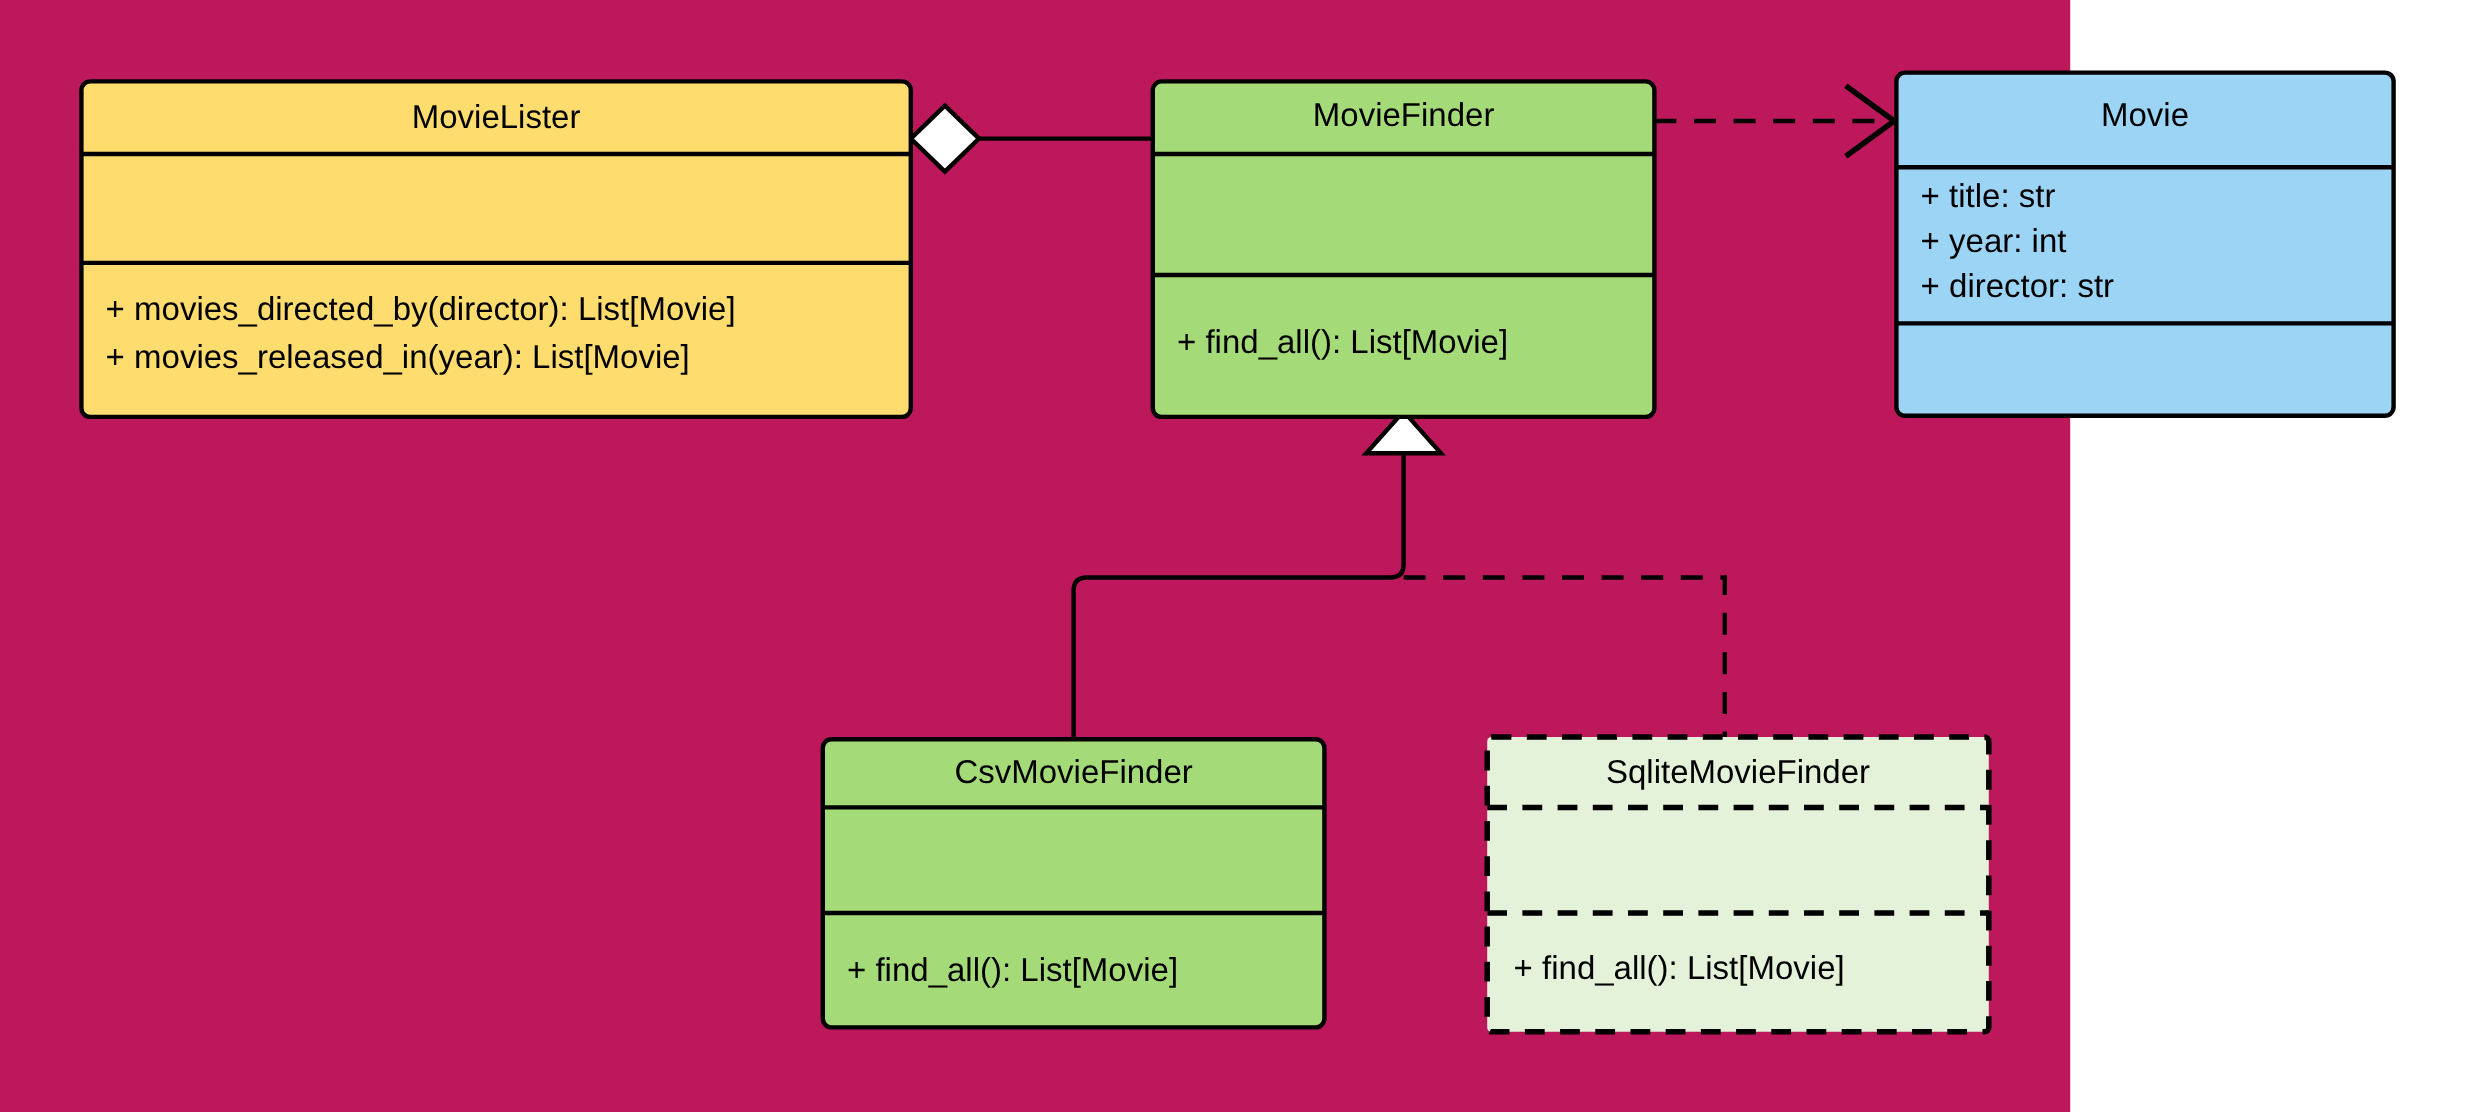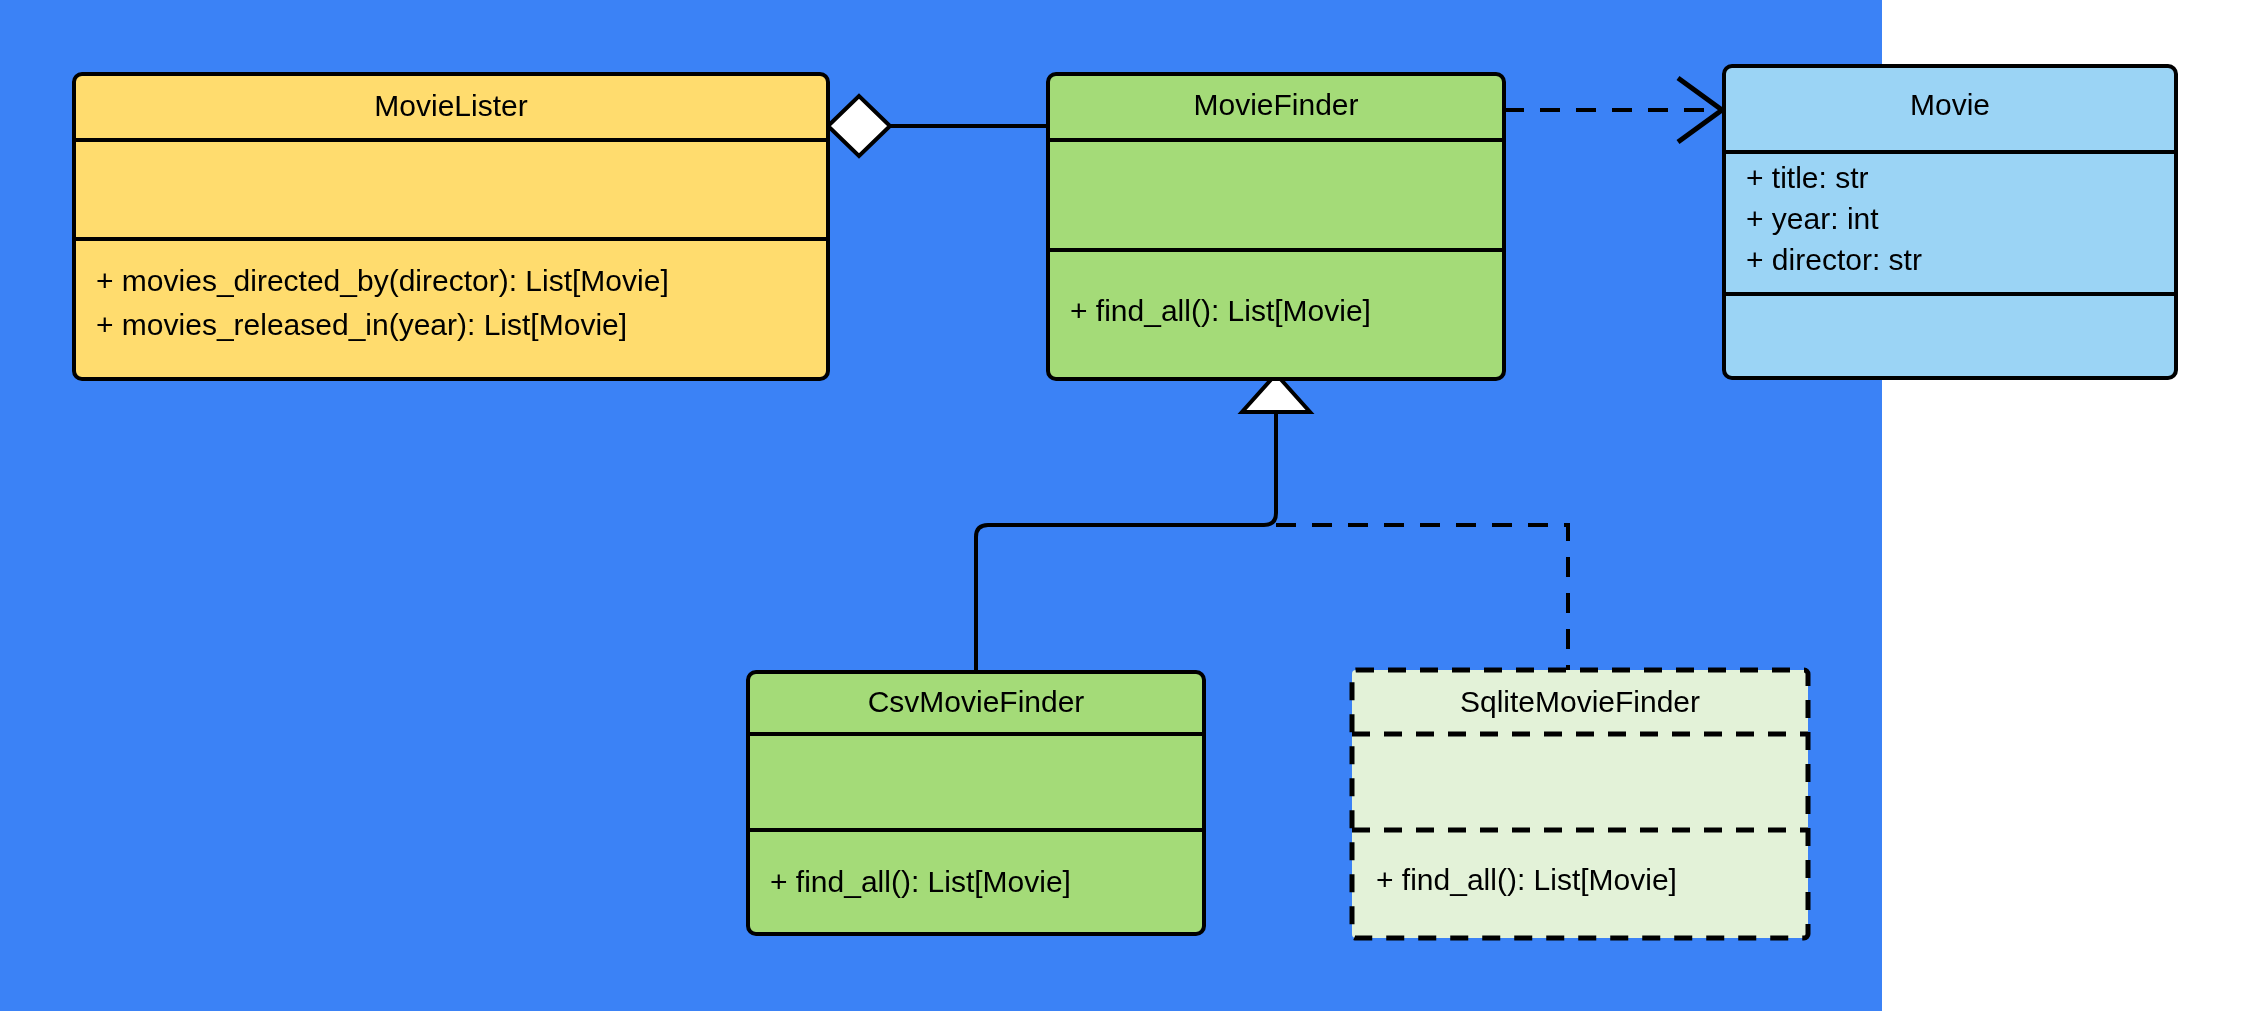--- a/index.html
+++ b/index.html
@@ -11,21 +11,21 @@
   body {
     width: 2250px;
     height: 1011px;
     font-family: "Liberation Sans", sans-serif;
     overflow: hidden;
   }
   #diagram-root {
     position: relative;
     width: 1882px;
     height: 1011px;
-    background: #3b82f6;
+    background: #be185d;
   }
   svg.uml-canvas {
     display: block;
     width: 2250px;
     height: 1011px;
   }
   .cls-box {
     stroke: #000000;
     stroke-width: 4;
   }

